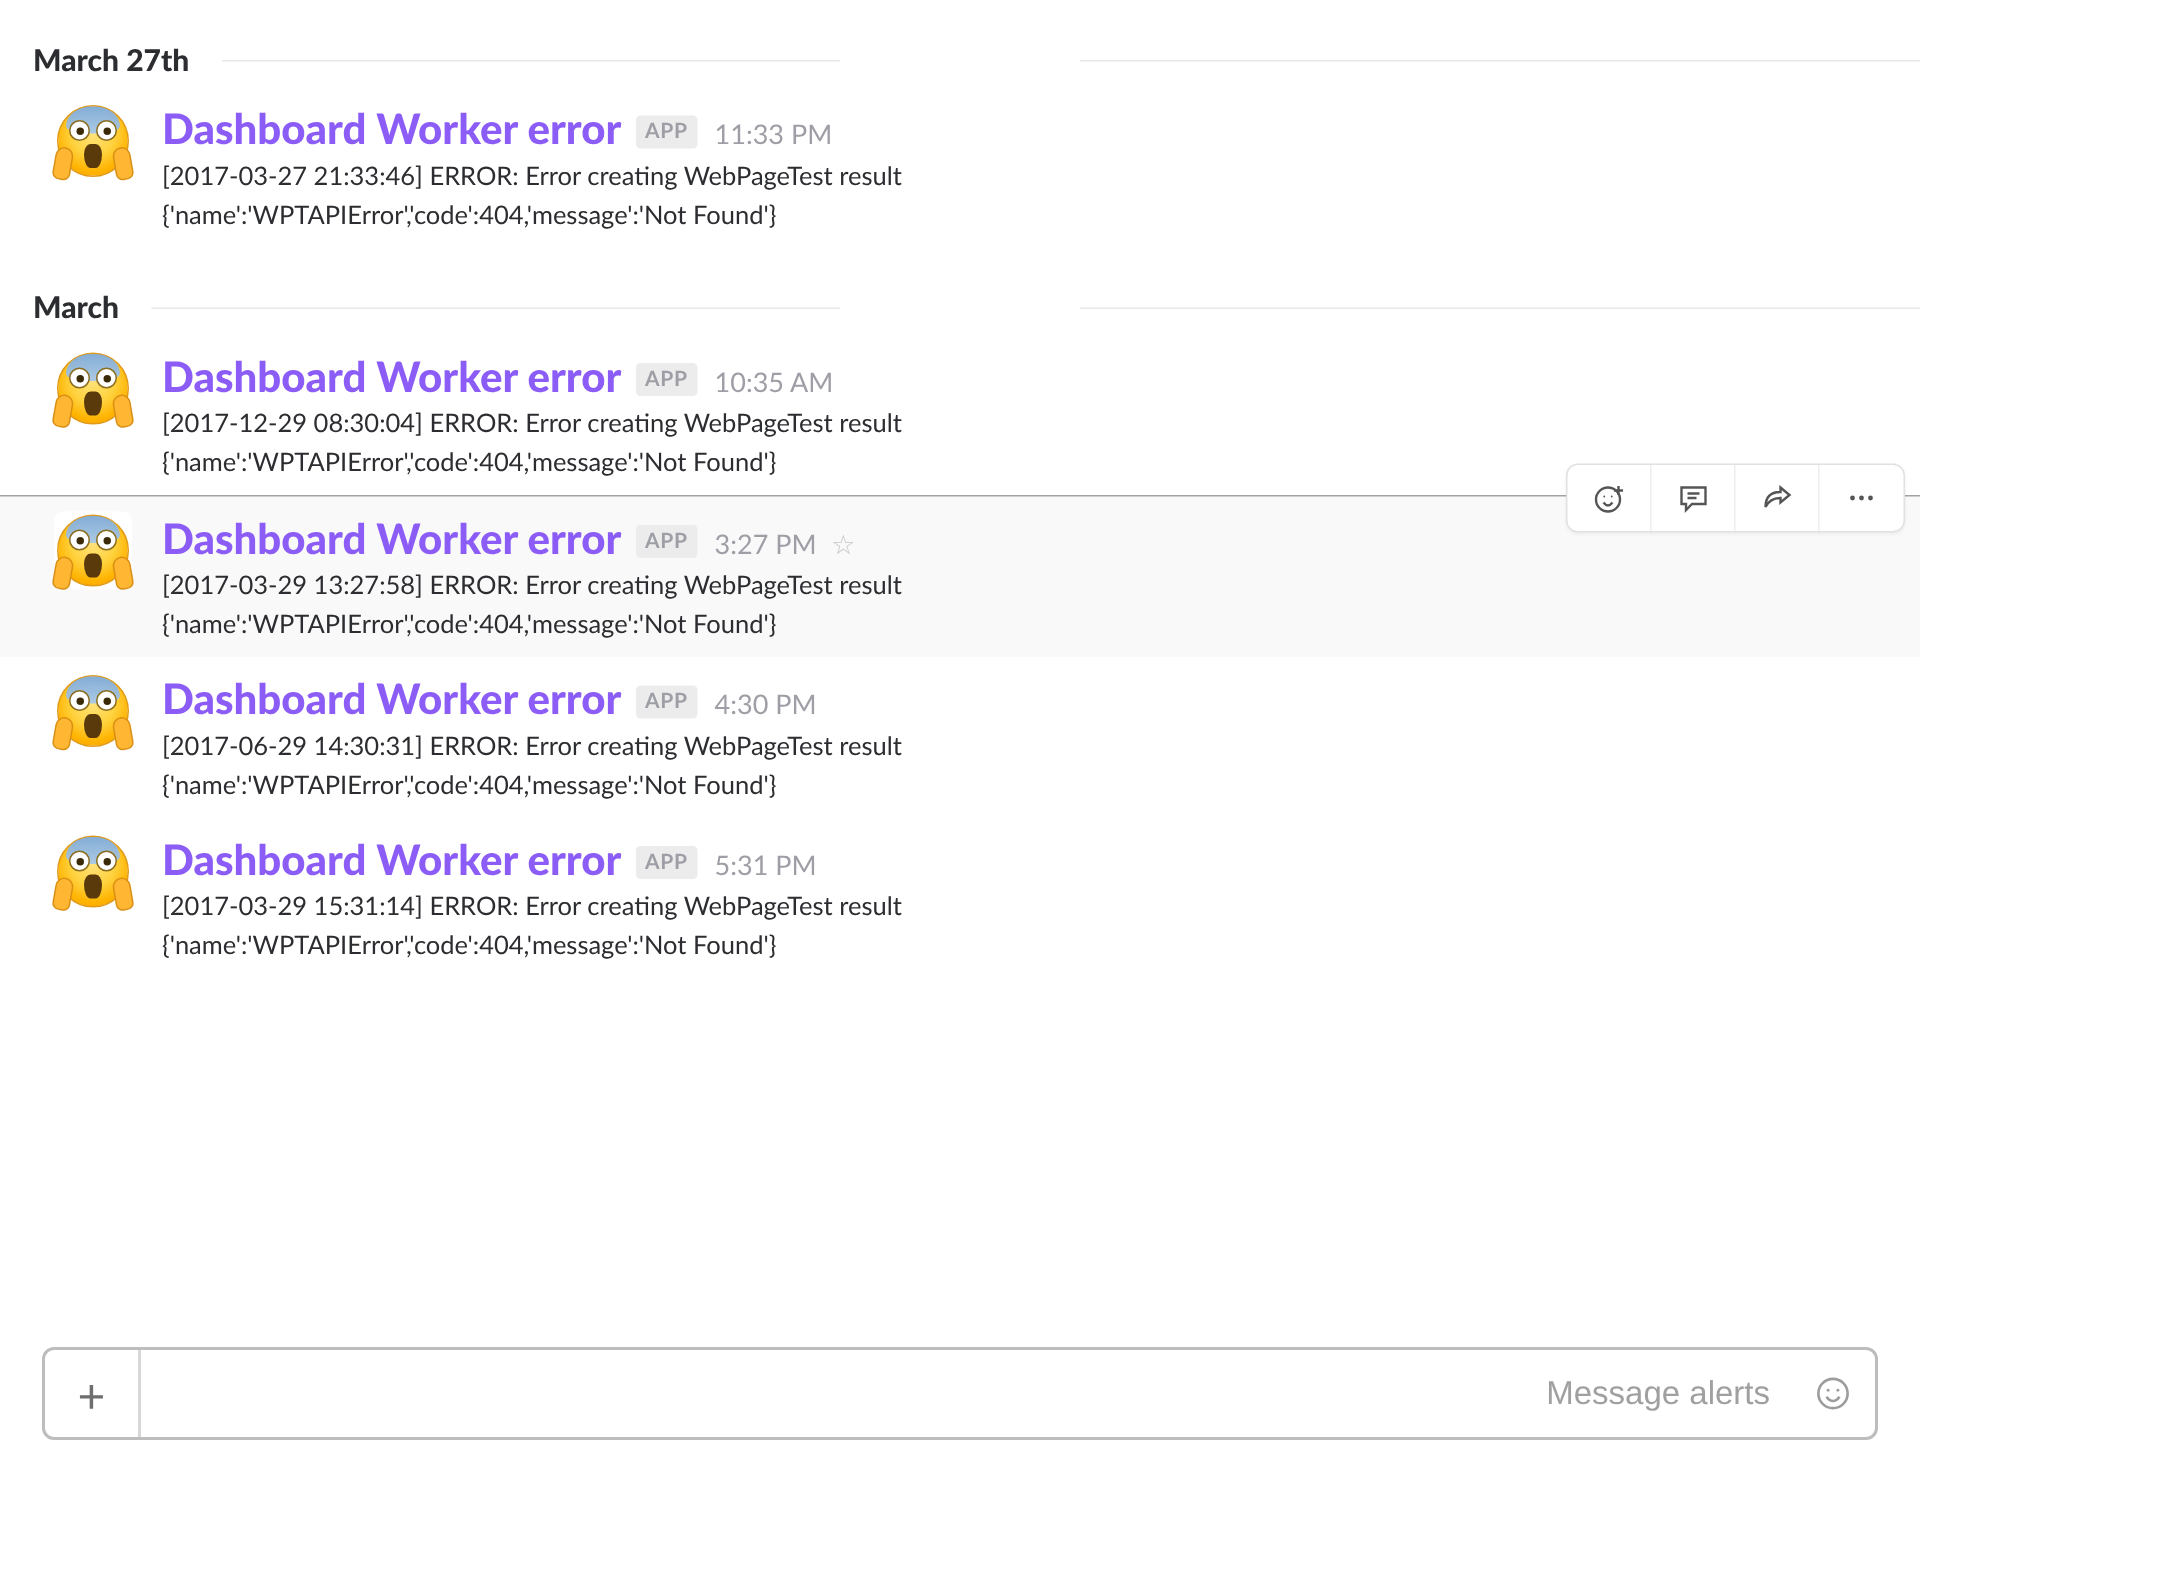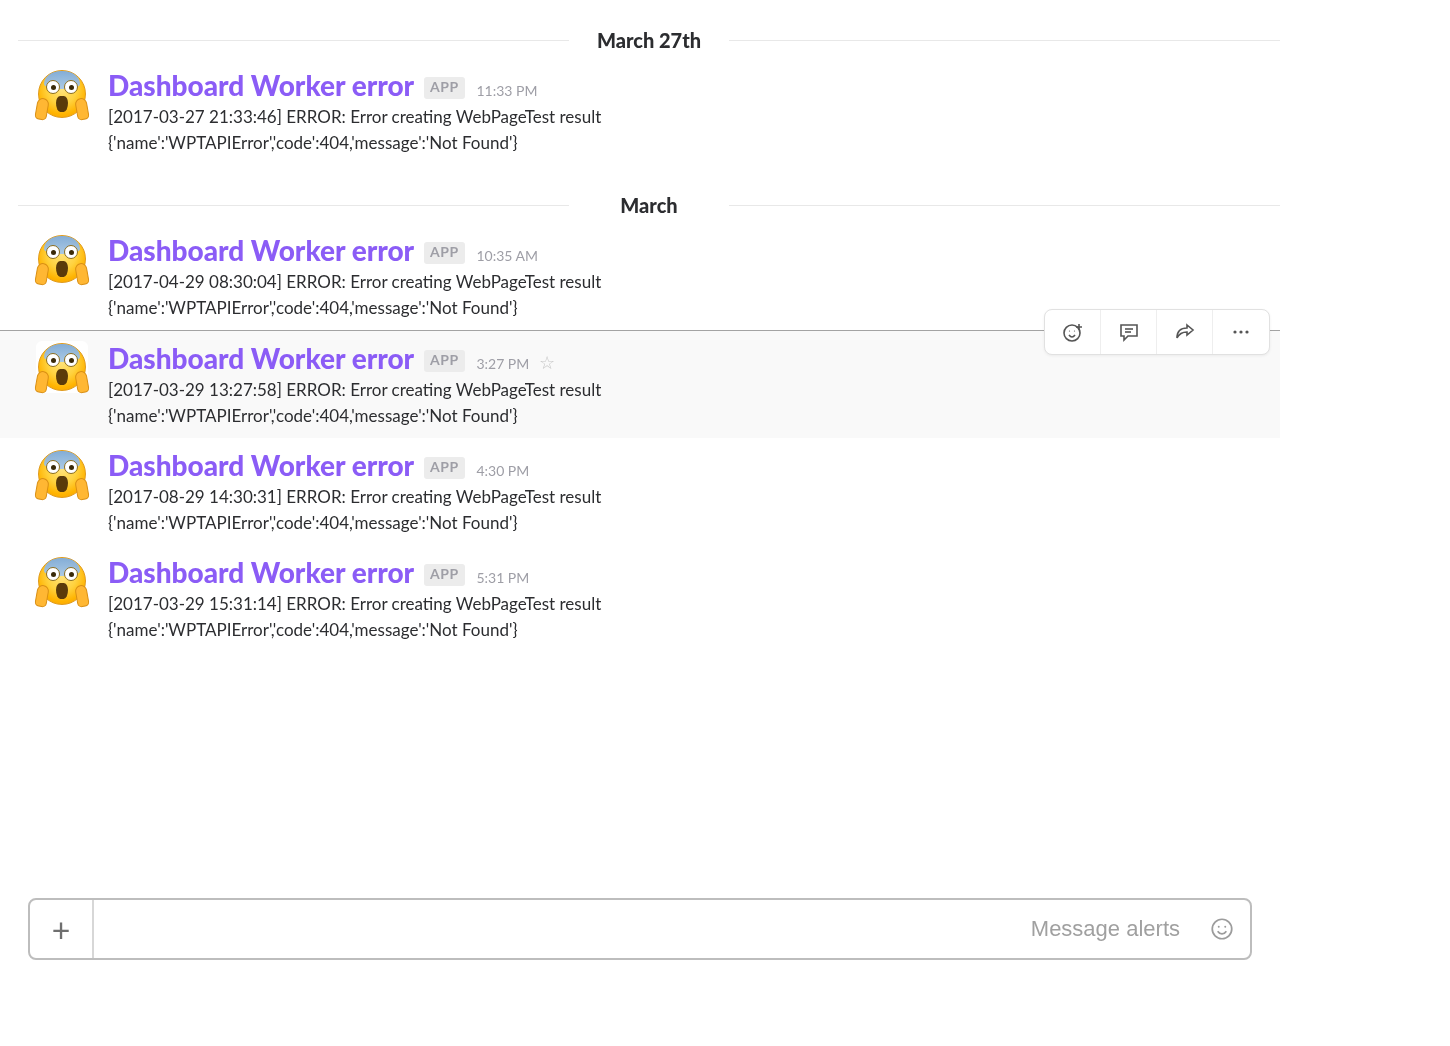--- a/index.html
+++ b/index.html
@@ -8,22 +8,21 @@
     font-family: "Lato", "Helvetica Neue", Helvetica, Arial, sans-serif;
     color: #1d1c1d;
     background: #fff;
     font-size: 15px;
   }
   .app { width: 1280px; min-height: 960px; position: relative; padding-bottom: 120px; }
 
   
   .day-divider {
     position: relative;
-    text-align: center;
-    margin: 28px 0 6px 18px;
+    margin: 28px 0 6px 0;
   }
   .day-divider::before,
   .day-divider::after {
     content: "";
     position: absolute;
     top: 50%;
     width: calc(50% - 80px);
     border-top: 1px solid #e8e8e8;
   }
   .day-divider::before { left: 0; }
@@ -112,21 +111,21 @@
     font-size: 14px;
     font-weight: 700;
     color: #9e9ea6;
     background: #ececec;
     border-radius: 3px;
     padding: 1px 6px 4px 6px;
     letter-spacing: 0.5px;
     margin-right: 8px;
   }
   .timestamp {
-    font-size: 14px;
+    font-size: 18px;
     color: #9e9ea6;
     font-weight: 400;
   }
   .star {
     display: inline-block;
     margin-left: 6px;
     color: #c7c7c7;
     font-size: 18px;
     vertical-align: 0;
   }
@@ -238,21 +237,21 @@
         <div class="mouth"></div>
           <div class="hand l"></div>
           <div class="hand r"></div>
       </div>
     </div>
     <div class="msg-head">
       <span class="sender">Dashboard Worker error</span>
       <span class="app-badge">APP</span>
       <span class="timestamp">10:35 AM</span>
     </div>
-    <div class="body">[2017-04-29 08:30:04] ERROR: Error creating WebPageTest result
+    <div class="body">[2017-12-29 08:30:04] ERROR: Error creating WebPageTest result
 {'name':'WPTAPIError','code':404,'message':'Not Found'}</div>
   </div>
 
   <div class="msg hovered">
     <div class="hover-actions">
       <div class="act">
         <svg viewBox="0 0 24 24">
           <circle cx="11" cy="13" r="8"></circle>
           <circle cx="8.5" cy="11" r="0.6" fill="#555" stroke="none"></circle>
           <circle cx="13.5" cy="11" r="0.6" fill="#555" stroke="none"></circle>
@@ -311,21 +310,21 @@
         <div class="mouth"></div>
           <div class="hand l"></div>
           <div class="hand r"></div>
       </div>
     </div>
     <div class="msg-head">
       <span class="sender">Dashboard Worker error</span>
       <span class="app-badge">APP</span>
       <span class="timestamp">4:30 PM</span>
     </div>
-    <div class="body">[2017-08-29 14:30:31] ERROR: Error creating WebPageTest result
+    <div class="body">[2017-06-29 14:30:31] ERROR: Error creating WebPageTest result
 {'name':'WPTAPIError','code':404,'message':'Not Found'}</div>
   </div>
 
   <div class="msg">
     <div class="avatar">
       <div class="scream">
         <div class="head"></div>
           <div class="blue-top"></div>
         <div class="eye l"></div>
           <div class="eye r"></div>

